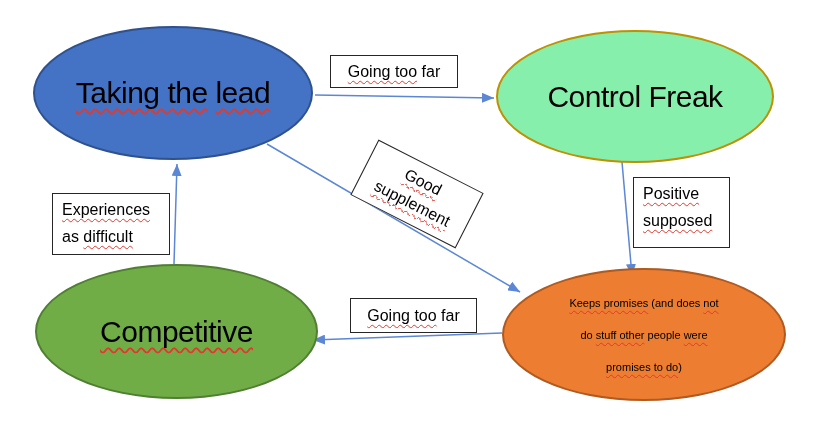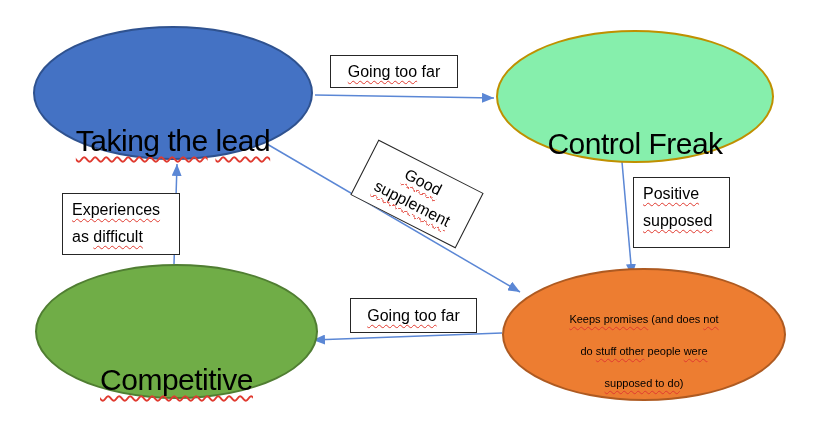--- a/index.html
+++ b/index.html
@@ -15,21 +15,21 @@
   #arrow-layer {
     position: absolute;
     left: 0; top: 0;
     width: 828px; height: 423px;
     z-index: 1;
   }
   .ellipse {
     position: absolute;
     border-radius: 50%;
     display: flex;
-    align-items: flex-end;
+    align-items: center;
     justify-content: center;
     text-align: center;
     z-index: 2;
     box-sizing: border-box;
   }
   .node-blue   { background: #4472C4; border: 2.5px solid #2F528F; }
   .node-gold   { background: #86efac; border: 2.5px solid #BF9000; }
   .node-green  { background: #70AD47; border: 2.5px solid #507E32; }
   .node-orange { background: #ED7D31; border: 2.5px solid #AE5A21; }
   .node-label.big {
@@ -106,37 +106,37 @@
   </div>
 
   <div class="ellipse node-green" style="left:35px; top:264px; width:283px; height:135px;">
     <span class="node-label big"><span class="sq">Competitive</span></span>
   </div>
 
   <div class="ellipse node-orange" style="left:502px; top:268px; width:284px; height:133px;">
     <span class="node-label small">
         <div><span class="sq">Keeps promises</span><span> (and does </span><span class="sq">not</span></div>
         <div><span>do </span><span class="sq">stuff other</span><span> people </span><span class="sq">were</span></div>
-        <div><span class="sq">supposed to do</span><span>)</span></div>
+        <div><span class="sq">promises to do</span><span>)</span></div>
       </span>
   </div>
 
   <div class="edge-label center" style="left:330px; top:55px; width:128px; height:33px;">
     <span><span class="sq">Going too</span><span> far</span></span>
   </div>
 
   <div class="edge-label rotated" style="left:358px; top:163px; width:118px; height:62px;">
     <span><div><span class="sq">Good</span></div><div><span class="sq">supplement</span></div></span>
   </div>
 
   <div class="edge-label left" style="left:633px; top:177px; width:97px; height:71px;">
     <span><div><span class="sq">Positive</span></div><div><span class="sq">supposed</span></div></span>
   </div>
 
-  <div class="edge-label left" style="left:62px; top:193px; width:118px; height:62px;">
+  <div class="edge-label left" style="left:52px; top:193px; width:118px; height:62px;">
     <span><div><span class="sq">Experiences</span></div><div><span>as </span><span class="sq">difficult</span></div></span>
   </div>
 
   <div class="edge-label center" style="left:350px; top:298px; width:127px; height:35px;">
     <span><span class="sq">Going too</span><span> far</span></span>
   </div>
 
 </div>
 
 </body></html>

